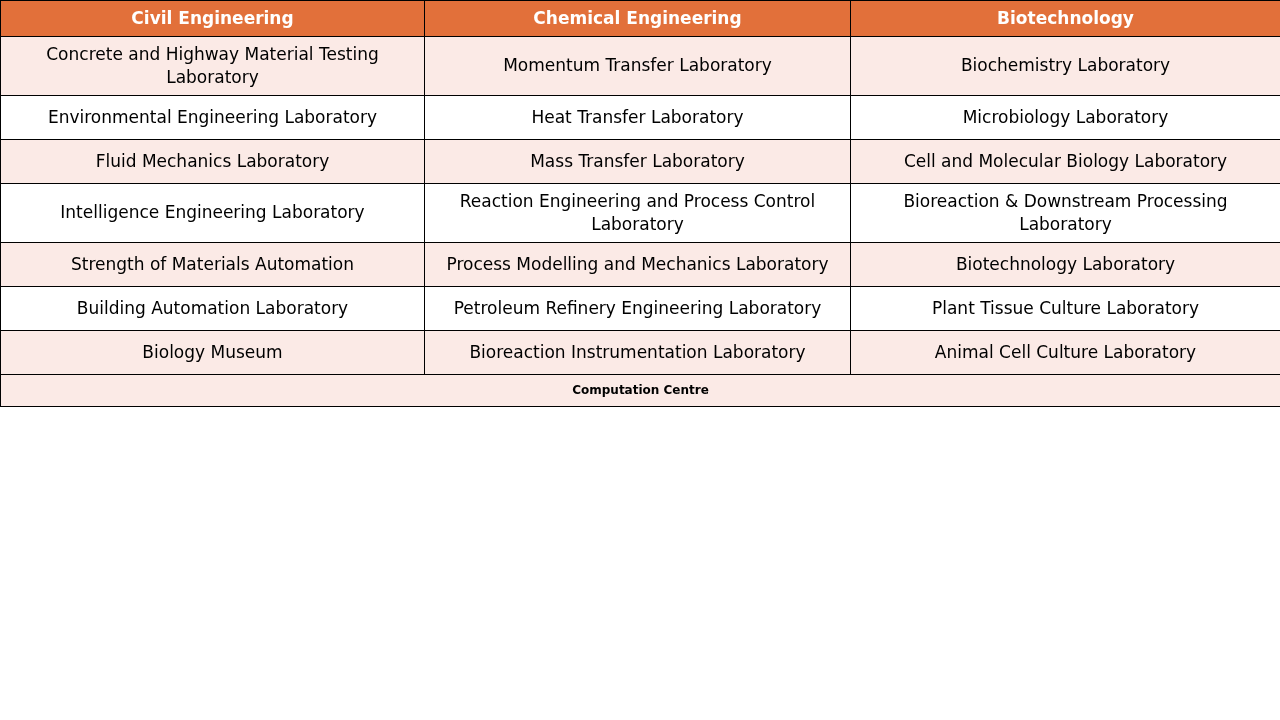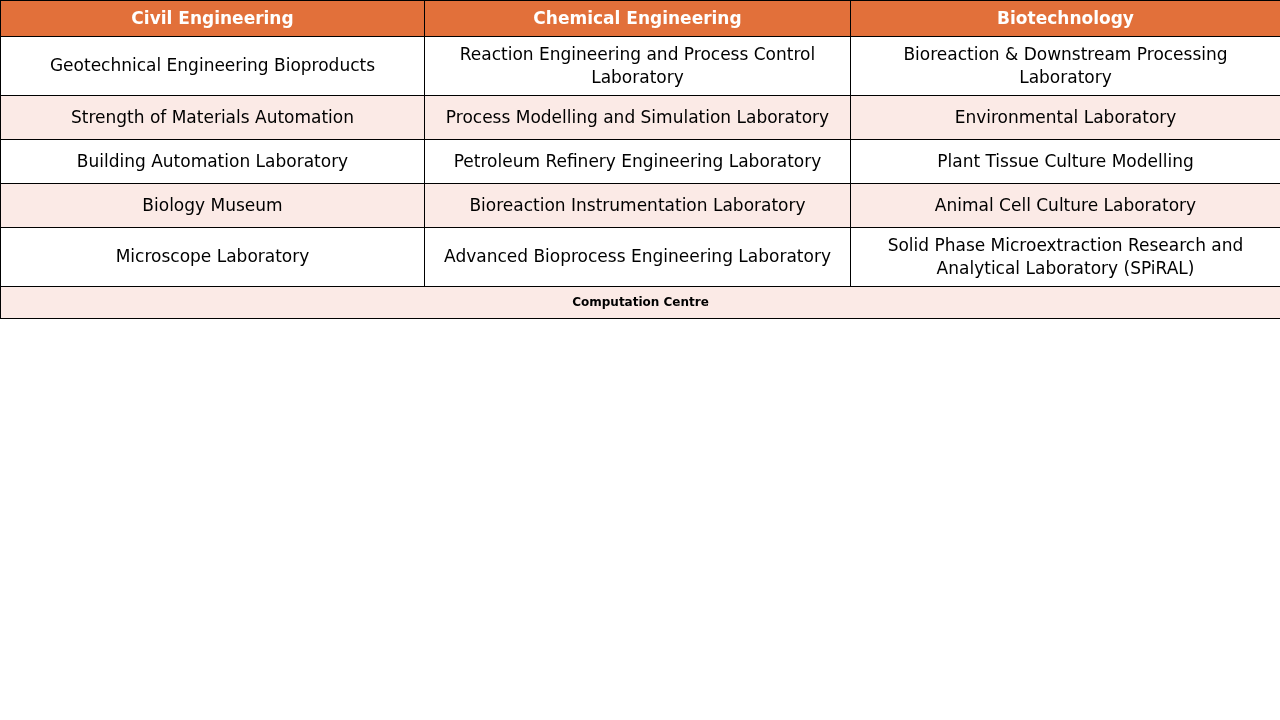--- a/index.html
+++ b/index.html
@@ -67,44 +67,54 @@
     <col class="col-bio">
   </colgroup>
   <thead>
     <tr>
       <th>Civil Engineering</th>
       <th>Chemical Engineering</th>
       <th>Biotechnology</th>
     </tr>
   </thead>
   <tbody>
+    <tr class="row-odd">
+      <td>Concrete and Highway Material Testing Laboratory</td>
+      <td>Momentum Transfer Laboratory</td>
+      <td>Biochemistry Laboratory</td>
+    </tr>
     <tr class="row-even">
-      <td>Geotechnical Engineering Bioproducts</td>
+      <td>Environmental Engineering Laboratory</td>
+      <td>Heat Transfer Laboratory</td>
+      <td>Microbiology Laboratory</td>
+    </tr>
+    <tr class="row-odd">
+      <td>Fluid Mechanics Laboratory</td>
+      <td>Mass Transfer Laboratory</td>
+      <td>Cell and Molecular Biology Laboratory</td>
+    </tr>
+    <tr class="row-even">
+      <td>Intelligence Engineering Laboratory</td>
       <td>Reaction Engineering and Process Control Laboratory</td>
       <td>Bioreaction &amp; Downstream Processing Laboratory</td>
     </tr>
     <tr class="row-odd">
       <td>Strength of Materials Automation</td>
-      <td>Process Modelling and Simulation Laboratory</td>
-      <td>Environmental Laboratory</td>
+      <td>Process Modelling and Mechanics Laboratory</td>
+      <td>Biotechnology Laboratory</td>
     </tr>
     <tr class="row-even">
       <td>Building Automation Laboratory</td>
       <td>Petroleum Refinery Engineering Laboratory</td>
-      <td>Plant Tissue Culture Modelling</td>
+      <td>Plant Tissue Culture Laboratory</td>
     </tr>
     <tr class="row-odd">
       <td>Biology Museum</td>
       <td>Bioreaction Instrumentation Laboratory</td>
       <td>Animal Cell Culture Laboratory</td>
-    </tr>
-    <tr class="row-even">
-      <td>Microscope Laboratory</td>
-      <td>Advanced Bioprocess Engineering Laboratory</td>
-      <td>Solid Phase Microextraction Research and Analytical Laboratory (SPiRAL)</td>
     </tr>
   </tbody>
   <tfoot>
     <tr>
       <td class="footer-cell" colspan="3">Computation Centre</td>
     </tr>
   </tfoot>
 </table>
 
 </body></html>

